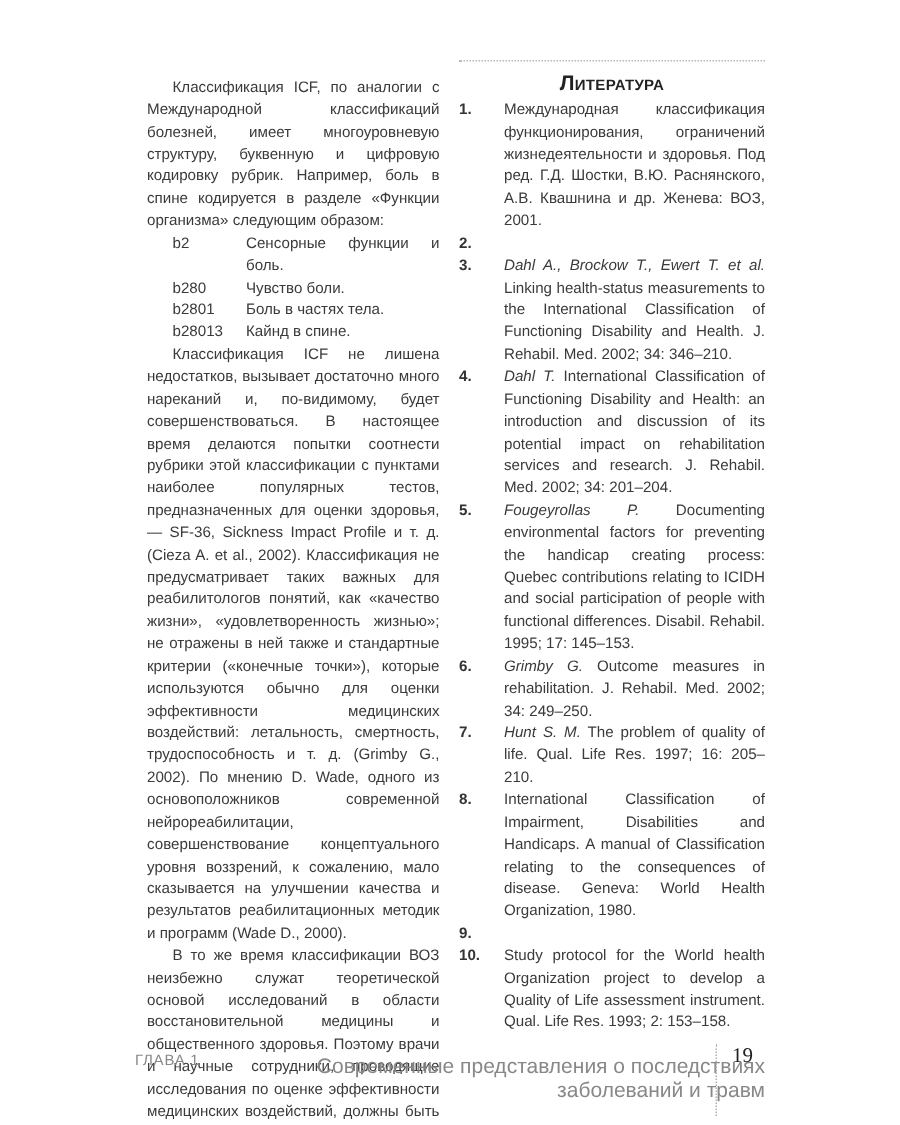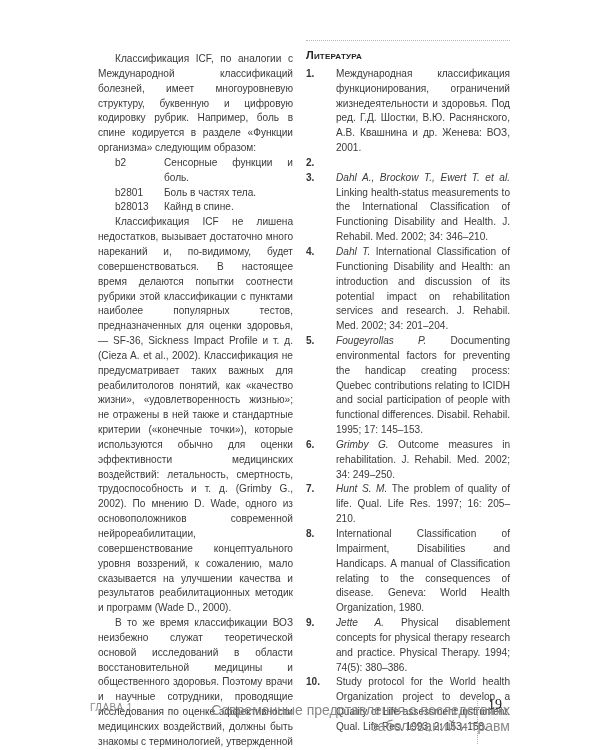--- a/index.html
+++ b/index.html
@@ -7,22 +7,22 @@
          font-family: "Liberation Sans", "DejaVu Sans", sans-serif; color: #3a3a3a; }
   .col-left { position: absolute; left: 98px; top: 52px; width: 195px;
               font-size: 10.1px; line-height: 14.85px; text-align: justify; }
   .col-left p { margin: 0; text-indent: 17px; }
   .codes { margin: 0; padding: 0; list-style: none; }
   .codes li { display: flex; text-indent: 0; }
   .codes .code { width: 49px; padding-left: 17px; flex: none; }
   .col-right { position: absolute; left: 306px; top: 40px; width: 204px;
                font-size: 10.1px; line-height: 14.85px; }
   .rule-top { border-top: 1px dotted #b8b8b8; margin-bottom: 7px; }
-  .refs-title { font-weight: bold; font-size: 11px; letter-spacing: 0.2px; color: #222;
-                margin-bottom: 4px; font-variant: small-caps; }
+  .refs-title { font-weight: bold; font-size: 14px; letter-spacing: 0.2px; color: #222;
+                margin-bottom: 4px; font-variant: small-caps; text-align: center; }
   .refs { list-style: none; margin: 0; padding: 0; }
   .refs li { display: flex; }
   .refs .num { width: 30px; flex: none; font-weight: bold; color: #333; }
   .refs .txt { flex: 1; text-align: justify; }
   .refs .auth { font-style: italic; }
   .footer { position: absolute; left: 90px; top: 696px; width: 420px; height: 50px; }
   .chapter { position: absolute; left: 0; top: 6px; font-size: 10px; color: #888; letter-spacing: 0.5px; }
   .running { position: absolute; left: 73px; top: 6px; font-size: 14px; color: #888; text-align: right; }
   .vsep { position: absolute; left: 387px; top: 0; height: 48px; border-left: 1px dotted #b0b0b0; }
   .pagenum { position: absolute; left: 398px; top: 1px; font-family: "Liberation Serif", "DejaVu Serif", serif;
@@ -30,20 +30,24 @@
 </style>
 </head>
 <body>
 
 <div class="col-left">
   <p>Классификация ICF, по аналогии с Международной классификаций болезней, имеет многоуровневую структуру, буквенную и цифровую кодировку рубрик. Например, боль в спине кодируется в разделе «Функции организма» следующим образом:</p>
   <ul class="codes">
     <li>
         <span class="code">b2</span>
         <span>Сенсорные функции и боль.</span>
+      </li>
+    <li>
+        <span class="code">b280</span>
+        <span>Чувство боли.</span>
       </li>
     <li>
         <span class="code">b2801</span>
         <span>Боль в частях тела.</span>
       </li>
     <li>
         <span class="code">b28013</span>
         <span>Кайнд в спине.</span>
       </li>
   </ul>
@@ -81,21 +85,20 @@
     <li>
         <span class="num">7.</span>
         <span class="txt"><span class="auth">Hunt S. M.</span><span> The problem of quality of life. Qual. Life Res. 1997; 16: 205–210.</span></span>
       </li>
     <li>
         <span class="num">8.</span>
         <span class="txt"><span class="auth"></span><span>International Classification of Impairment, Disabilities and Handicaps. A manual of Classification relating to the consequences of disease. Geneva: World Health Organization, 1980.</span></span>
       </li>
     <li>
         <span class="num">9.</span>
-        <span class="txt"><span class="auth">Jette A.</span><span> Physical disablement concepts for physical therapy research and practice. Physical Therapy. 1994; 74(5): 380–386.</span></span>
       </li>
     <li>
         <span class="num">10.</span>
         <span class="txt"><span class="auth"></span><span>Study protocol for the World health Organization project to develop a Quality of Life assessment instrument. Qual. Life Res. 1993; 2: 153–158.</span></span>
       </li>
   </ol>
 </div>
 
 <div class="footer">
   <span class="chapter">ГЛАВА 1</span>

